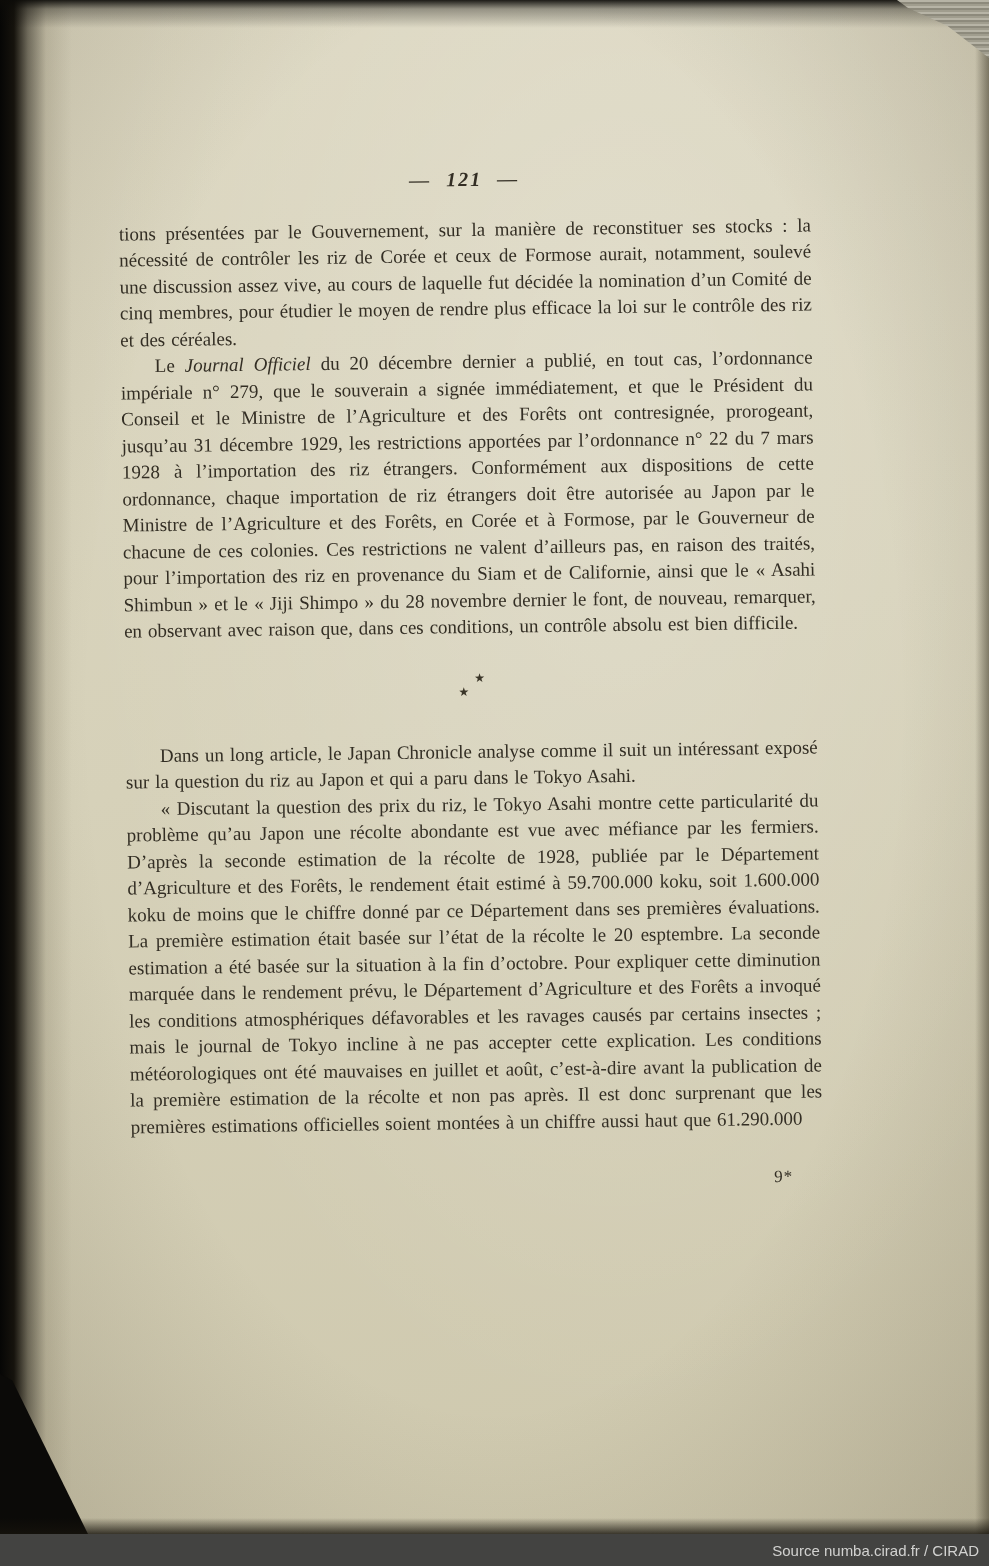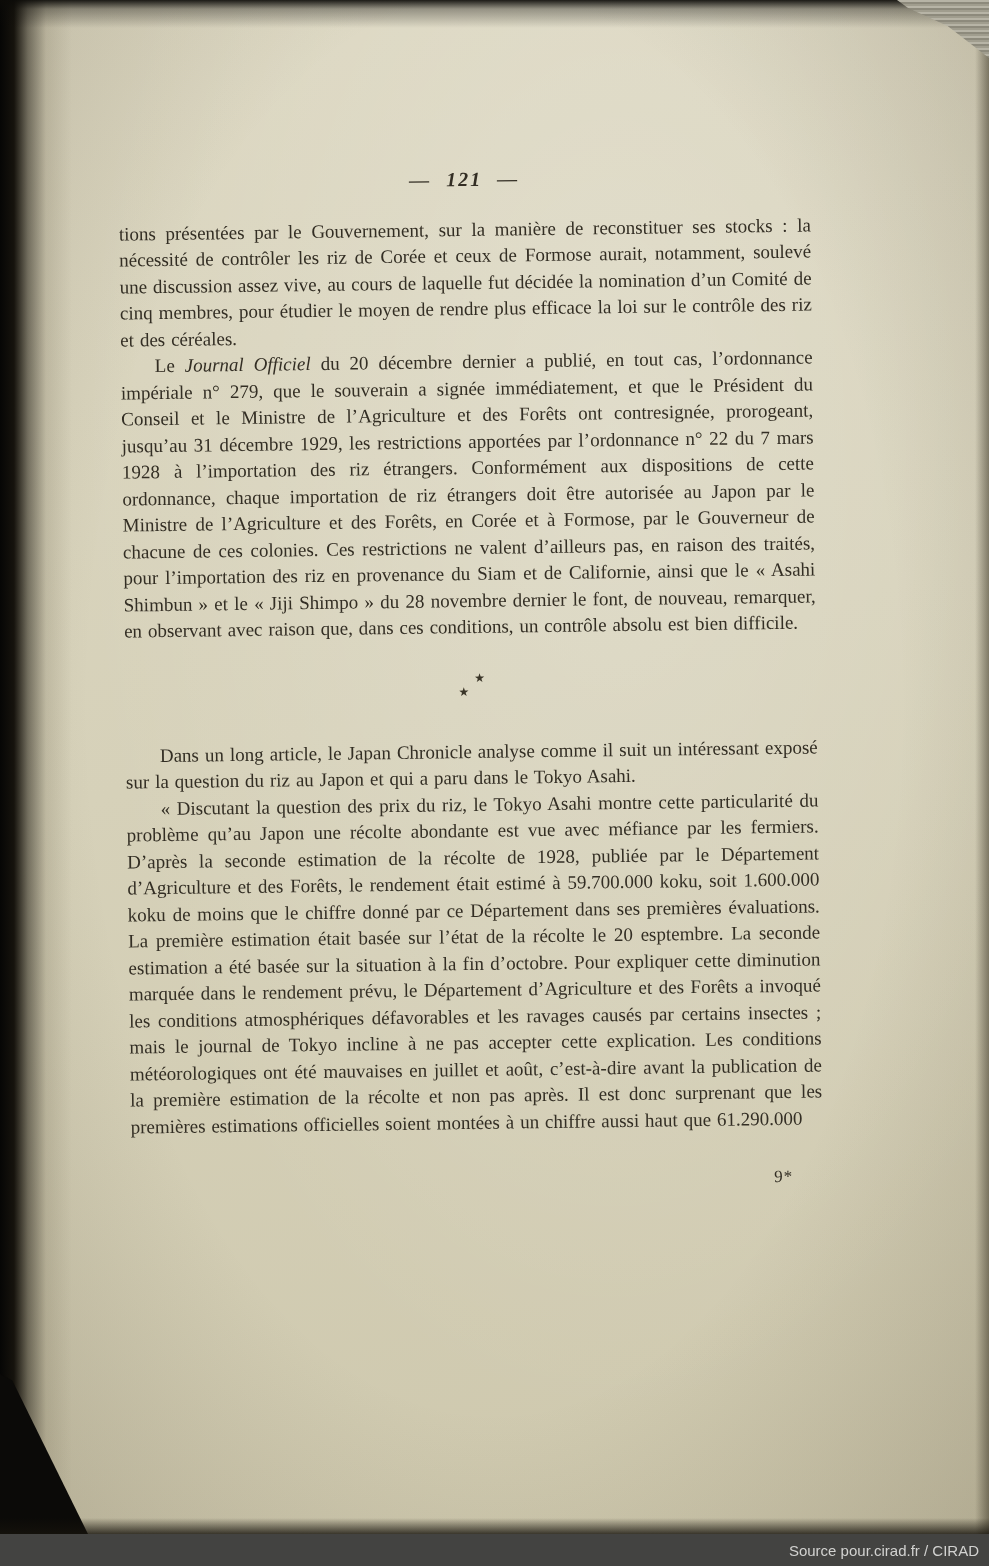--- a/index.html
+++ b/index.html
@@ -144,16 +144,16 @@
 
   <div class="vignette"></div>
   <div class="gutter"></div>
   <div class="top-edge"></div>
   <div class="right-edge"></div>
   <div class="page-stack"></div>
   <div class="corner-bl"></div>
   <div class="bottom-edge"></div>
 
   <div class="footer">
-    <span>Source pour.cirad.fr / CIRAD</span>
+    <span>Source numba.cirad.fr / CIRAD</span>
   </div>
 
 </div>
 
 </body></html>

